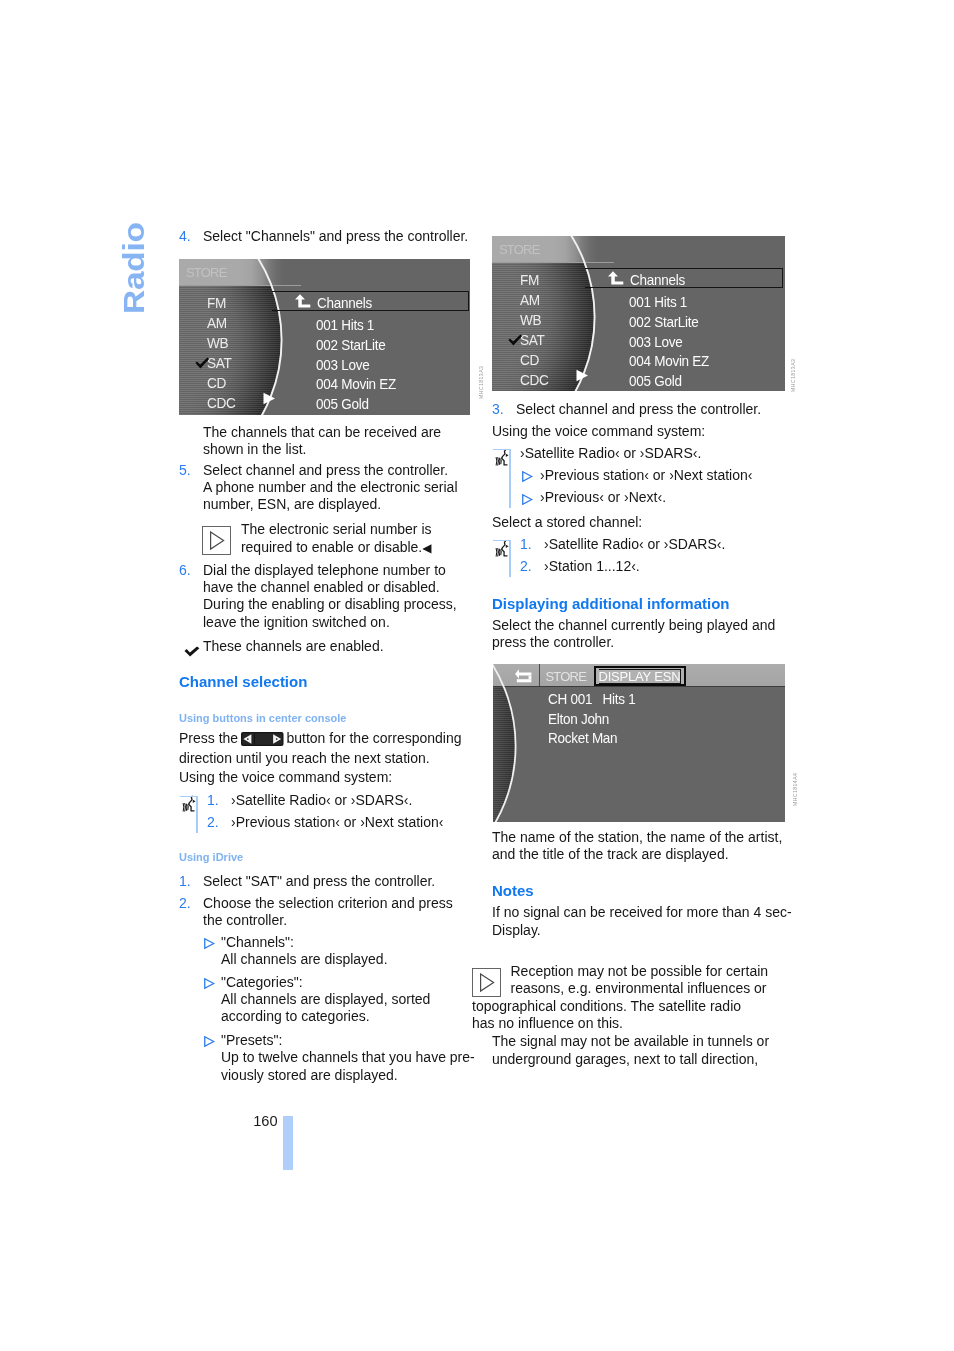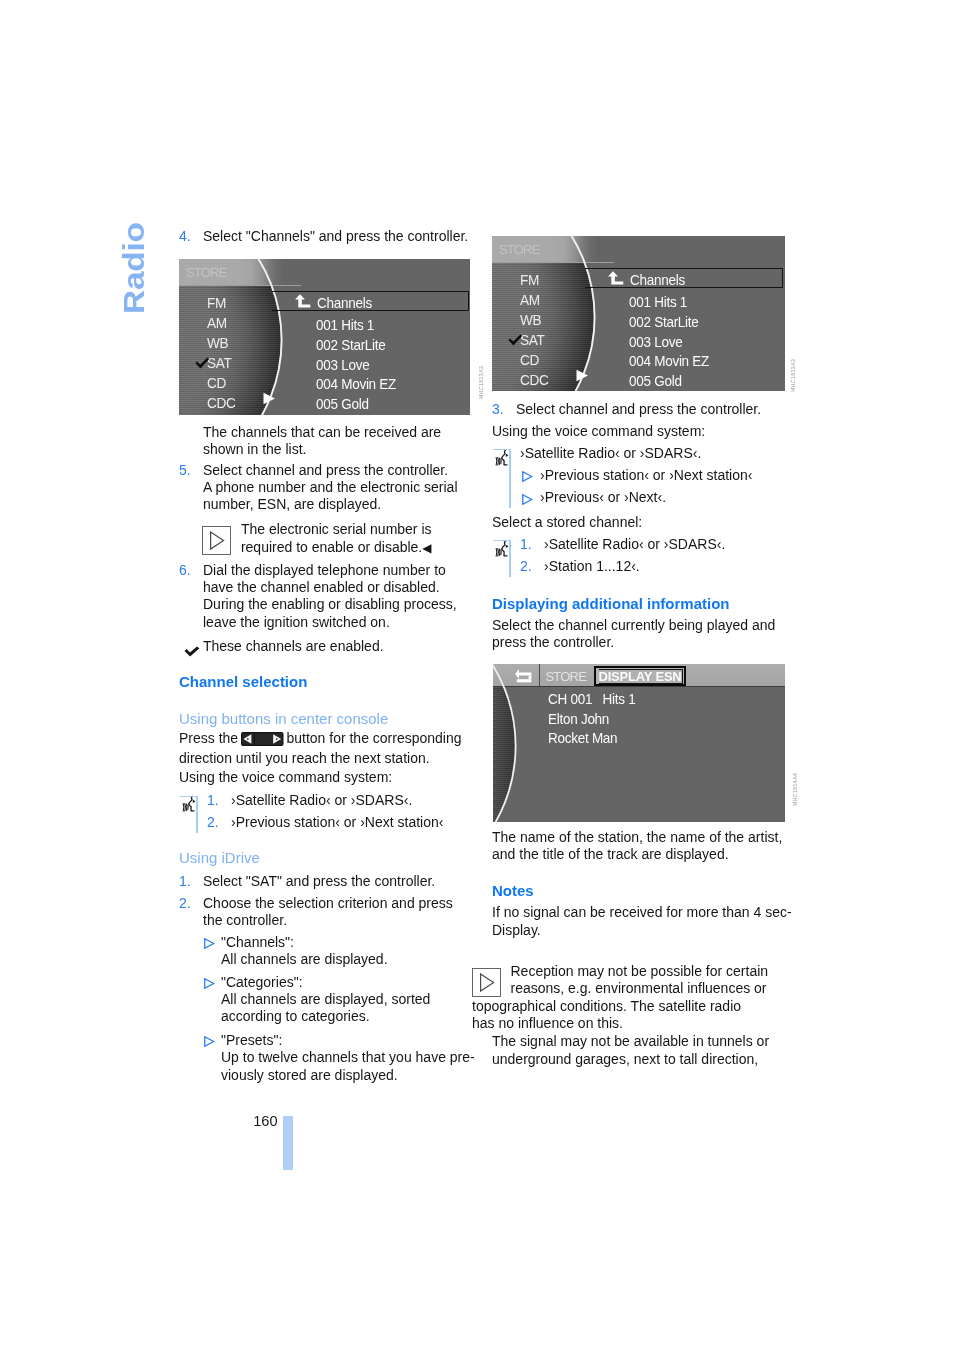--- a/index.html
+++ b/index.html
@@ -7,21 +7,21 @@
   body{width:954px;height:1351px;background:#fff;font-family:"Liberation Sans",sans-serif;-webkit-font-smoothing:antialiased;}
   .page{position:relative;width:954px;height:1351px;overflow:hidden;background:#fff;}
 
   
   .abs{position:absolute;}
   .txt{font-size:14px;line-height:17.3px;color:#161616;letter-spacing:0px;}
   .ln{display:block;white-space:nowrap;}
   .ltri{font-size:12px;}
   .num{color:#2a7cf0;font-size:14px;line-height:17.3px;}
   .h1b{color:#1278ef;font-weight:bold;font-size:15px;line-height:19px;letter-spacing:0px;}
-  .h2b{color:#7fb2f2;font-weight:normal;font-size:15px;line-height:19px;letter-spacing:0px;}
+  .h2b{color:#7fb2f2;font-weight:bold;font-size:11px;line-height:19px;letter-spacing:0px;}
 
   
   .row{position:absolute;display:flex;}
   .row > .n{width:24px;flex:0 0 24px;}
   .row > .b{flex:1;}
 
   
   #chapter-tab{position:absolute;left:118px;top:226px;width:44px;height:96px;}
   #chapter-tab .lbl{position:absolute;left:2px;top:88px;font-size:33.5px;font-weight:bold;color:#87b4f3;
       letter-spacing:-0.3px;white-space:nowrap;line-height:33.5px;
@@ -377,21 +377,21 @@
   <div class="idrive" id="shot3" style="left:493px;top:664px;width:292px;height:158px;">
     <div class="topbar esnbar"></div>
     <svg style="position:absolute;left:21.4px;top:3.5px;" width="20" height="16" viewBox="0 0 20 16">
       <path d="M5.0 1.2 L5.0 4.4 L17.4 4.4 L17.4 7.6 L5.0 7.6 L5.0 10.8 L1.1 6.0 Z" fill="#ffffff"></path>
       <path d="M2.8 11.2 L17.4 11.2 L17.4 14.3 L2.8 14.3 Z" fill="#ffffff"></path>
       <path d="M14.6 7.6 L17.4 7.6 L17.4 11.2 L14.6 11.2 Z" fill="#ffffff"></path>
     </svg>
     <div class="vdiv" style="position:absolute;left:45.5px;top:0px;width:1px;height:22px;background:#4b4b4b;"></div>
     <span class="tab" style="position:absolute;left:52.5px;top:5.8px;color:#e3e3e3;">STORE</span>
     <div class="esnsel" style="position:absolute;left:101.2px;top:2.1px;width:87.6px;height:15.6px;border:2.2px solid #0b0b0b;background:#b1b1b1;"></div>
-    <span class="tab sel" style="position:absolute;left:105.5px;top:5.3px;color:#fafafa;letter-spacing:-0.2px;font-weight:bold;">DISPLAY ESN</span>
+    <span class="tab sel" style="position:absolute;left:105.5px;top:5.3px;color:#fafafa;letter-spacing:-0.2px;">DISPLAY ESN</span>
     <div class="hair" style="left:0;top:22px;width:292px;background:#3c3c3c;"></div>
     <div class="side" style="top:23px;width:30px;clip-path:circle(154.2px at -131.8px 59px);">
       <div class="vig" style="background:linear-gradient(90deg,#4c4b4c 0%,#434243 25%,#3a393a 50%,#333233 75%,#2e2d2e 100%);"></div>
       <div class="scan"></div>
     </div>
     <svg style="position:absolute;left:0;top:0;" width="292" height="158" viewBox="0 0 292 158">
       <circle cx="-131.8" cy="82" r="154.4" fill="none" stroke="#efefef" stroke-width="1.8"></circle>
     </svg>
     <div class="list esnlist">
       <span class="it" style="left:54.9px;top:26.8px;">CH 001   Hits 1</span>

